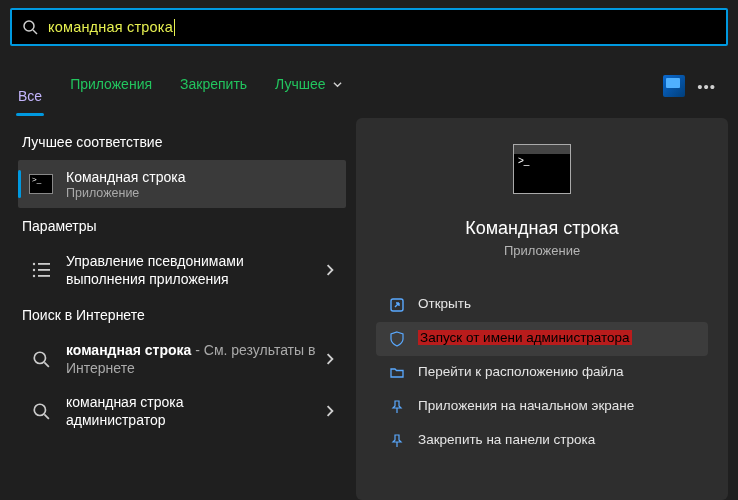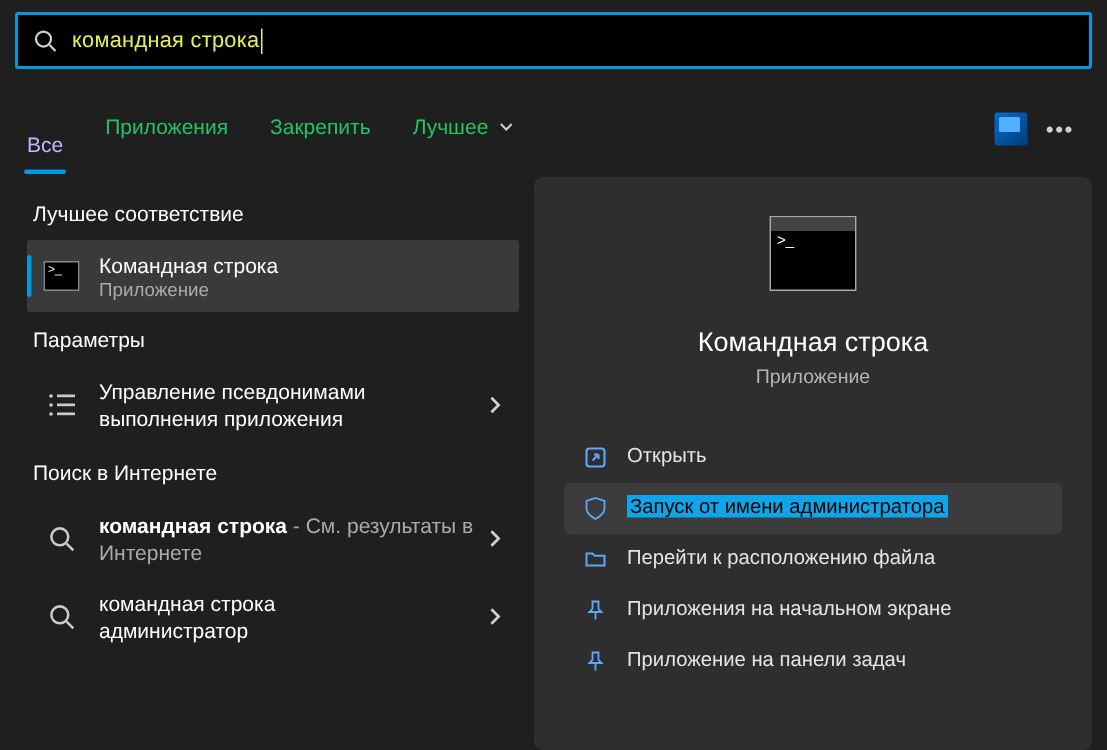--- a/index.html
+++ b/index.html
@@ -223,21 +223,21 @@
   }
   .action .aicon {
     width: 18px; height: 18px;
     margin-right: 12px;
     display: flex; align-items: center; justify-content: center;
   }
   .action.highlight {
     background: #3c3c3c;
   }
   .action.highlight .hl-label {
-    background: #0ea5e9;
+    background: #b91c1c;
     color: #000;
     padding: 0 2px;
   }
   svg { display: block; }
 </style>
 </head>
 <body>
 
 <div class="search-bar">
   <span class="icon">
@@ -386,17 +386,17 @@
             </svg>
         </span>
         <span>Приложения на начальном экране</span>
       </div>
       <div class="action">
         <span class="aicon">
           <svg viewBox="0 0 16 16" width="16" height="16">
               <path d="M6 2 H10 L10 7 L12 9 H4 L6 7 Z M8 9 V14" stroke="#5aa9ff" stroke-width="1.2" fill="none"></path>
             </svg>
         </span>
-        <span>Приложение на панели задач</span>
+        <span>Закрепить на панели строка</span>
       </div>
     </div>
   </div>
 </div>
 
 </body></html>

